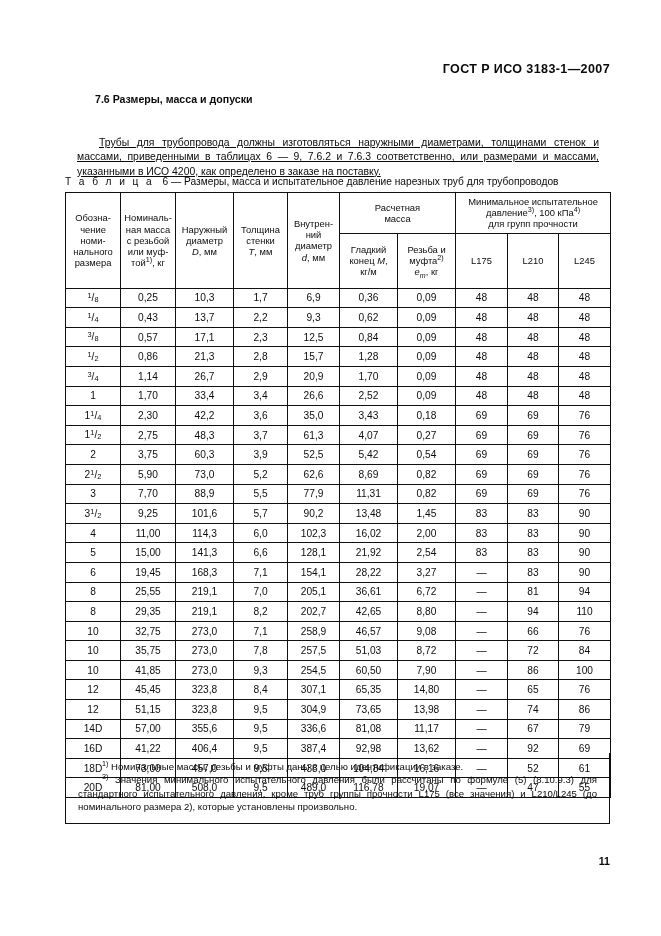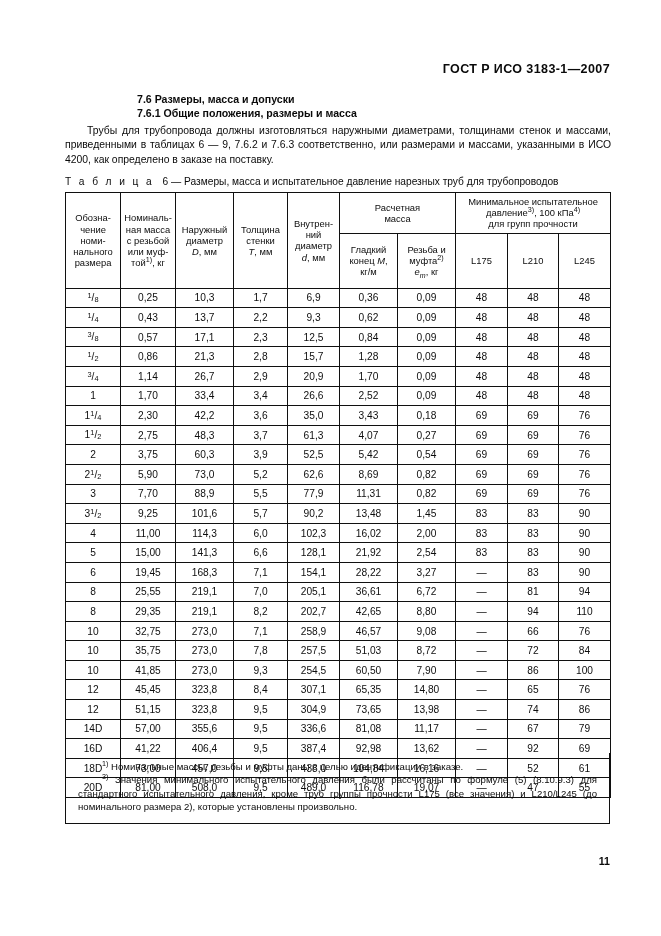--- a/index.html
+++ b/index.html
@@ -32,40 +32,39 @@
     letter-spacing: 0.4px;
     white-space: nowrap;
   }
 
   
   .headings {
     position: absolute;
     left: 88px;
     top: 92px;
     width: 520px;
-    margin-left: 42px;
   }
   .h-clause {
     font-size: 10.6px;
     font-weight: bold;
     line-height: 14.4px;
     white-space: nowrap;
   }
 
   
   .intro {
     position: absolute;
     left: 58px;
     top: 124px;
     width: 546px;
     font-size: 10.4px;
     line-height: 14.3px;
     text-align: justify;
   }
-  .intro p { margin: 0; }
+  .intro p { margin: 12px; text-decoration: underline; }
   .intro .ind { display: inline-block; width: 22px; }
 
   
   .tbl-caption {
     position: absolute;
     left: 58px;
     top: 176px;
     font-size: 10.2px;
     white-space: nowrap;
   }
@@ -144,21 +143,20 @@
 </style>
 </head>
 <body>
 
 <div class="page">
 
   <div class="doc-header">ГОСТ Р ИСО 3183-1—2007</div>
 
   <div class="headings">
     <div class="h-clause">7.6 Размеры, масса и допуски</div>
-    <div class="h-clause">7.6.1 Общие положения, размеры и масса</div>
   </div>
 
   <div class="intro">
     <p><span class="ind"></span><span>Трубы для трубопровода должны изготовляться  наружными диаметрами, толщинами стенок и  массами, приведенными в таблицах 6 — 9, 7.6.2 и 7.6.3 соответственно, или  размерами и массами, указанными в ИСО 4200, как определено в заказе на поставку.</span></p>
   </div>
 
   <div class="tbl-caption">
     <span class="sp">Т а б л и ц а</span>
     &nbsp;&nbsp;<span>6</span>
     <span>— Размеры, масса и испытательное давление нарезных труб для трубопроводов</span>

